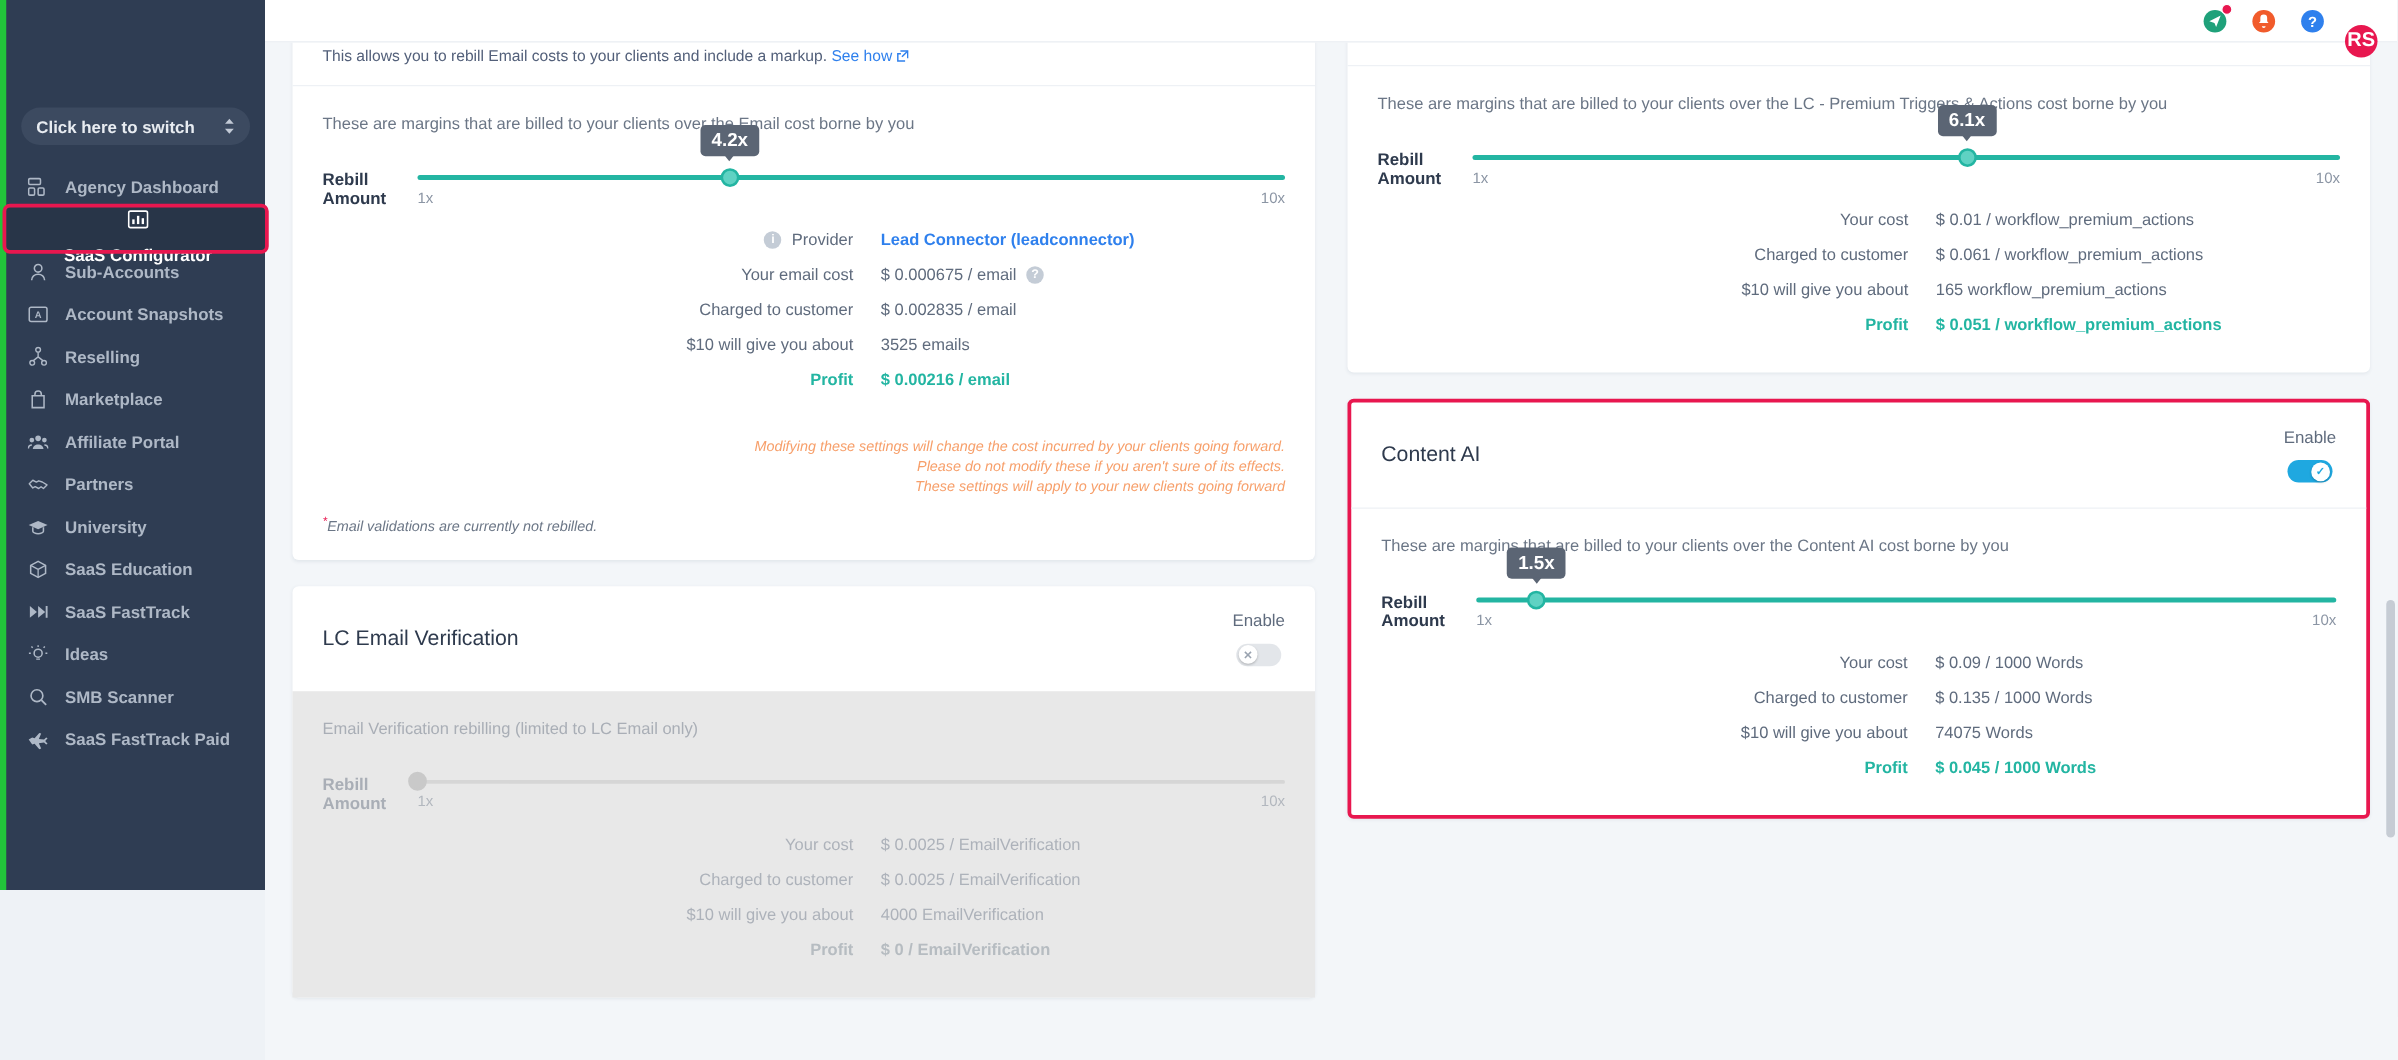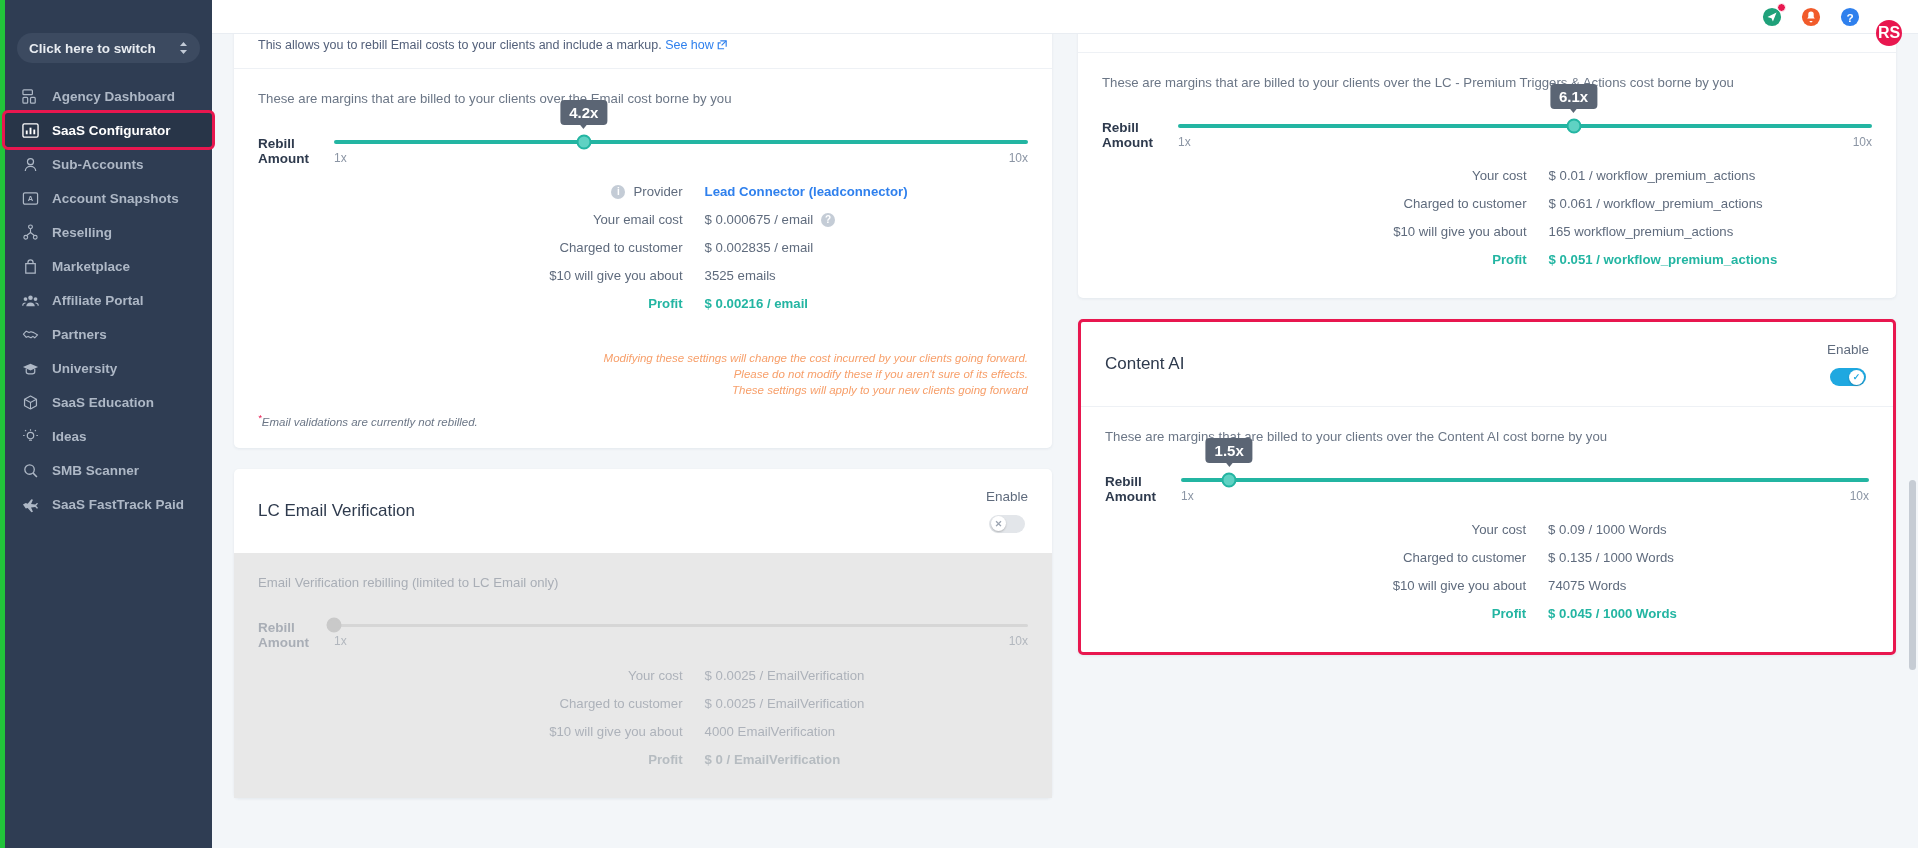--- a/index.html
+++ b/index.html
@@ -6,24 +6,24 @@
   html, body {
     width: 1918px; height: 848px;
     font-family: "Liberation Sans", sans-serif;
     background: #eef2f6;
     overflow: hidden;
   }
   .app { position: relative; width: 1918px; height: 848px; display: flex; }
 
   
   .sidebar {
-    width: 212px; min-width: 212px; height: 848px;
+    width: 212px; min-width: 212px; height: 712px;
     background: #2f3d53;
     position: relative;
-    padding-top: 33px;
+    padding-top: 86px;
     border-left: 5px solid #22c43a;
   }
   .switcher {
     margin: 0 12px 16px 12px;
     height: 30px;
     background: #3c4a60;
     border-radius: 15px;
     display: flex; align-items: center;
     padding: 0 12px;
     color: #e8ecf1;
@@ -38,21 +38,21 @@
     display: flex; align-items: center;
     gap: 12px;
     padding: 0 12px 0 16px;
     color: #aeb8c6;
     font-size: 13.5px; font-weight: bold;
     cursor: pointer;
     position: relative;
   }
   .nav-item .ico { width: 19px; height: 19px; display:flex; align-items:center; justify-content:center; flex:0 0 19px; }
   .nav-item .ico svg { display:block; }
-  .nav-item.active { color: #ffffff; background: #283548; }
+  .nav-item.active { color: #ffffff; background: #283548; flex-direction: column; }
   .nav-item.highlight {
     outline: 3px solid #e8174f;
     border-radius: 3px;
     z-index: 4;
   }
 
   
   .main {
     flex: 1; height: 848px;
     position: relative;
@@ -304,20 +304,30 @@
           <span>University</span>
         </div>
         <div class="nav-item">
           <span class="ico">
             <svg width="17" height="17" viewBox="0 0 18 18">
               <path d="M9 2.2l6.3 3.4v6.8L9 15.8 2.7 12.4V5.6z" stroke="#aeb8c6" fill="none" stroke-width="1.3" stroke-linejoin="round"></path>
               <path d="M9 9l6.3-3.4M9 9v6.8M9 9L2.7 5.6" stroke="#aeb8c6" stroke-width="1.1" fill="none"></path>
             </svg>
           </span>
           <span>SaaS Education</span>
+        </div>
+        <div class="nav-item">
+          <span class="ico">
+            <svg width="17" height="17" viewBox="0 0 18 18">
+              <path d="M2 4l6 5-6 5z" fill="#aeb8c6"></path>
+              <path d="M9 4l6 5-6 5z" fill="#aeb8c6"></path>
+              <rect x="15.4" y="4" width="1.6" height="10" fill="#aeb8c6"></rect>
+            </svg>
+          </span>
+          <span>SaaS FastTrack</span>
         </div>
         <div class="nav-item">
           <span class="ico">
             <svg width="17" height="17" viewBox="0 0 18 18">
               <circle cx="9" cy="8" r="3.4" stroke="#aeb8c6" fill="none" stroke-width="1.3"></circle>
               <path d="M7.4 13h3.2M9 1.2v1.6M2.8 8H1.2M16.8 8h-1.6M4.4 3.4L3.3 2.3M13.6 3.4l1.1-1.1" stroke="#aeb8c6" stroke-width="1.2"></path>
             </svg>
           </span>
           <span>Ideas</span>
         </div>

